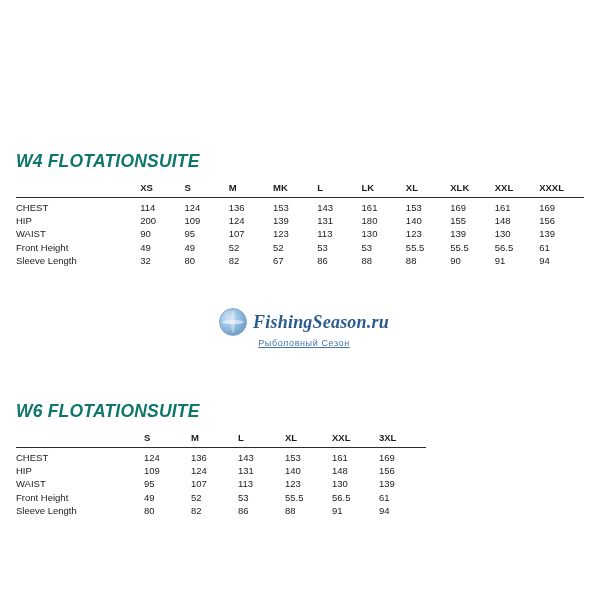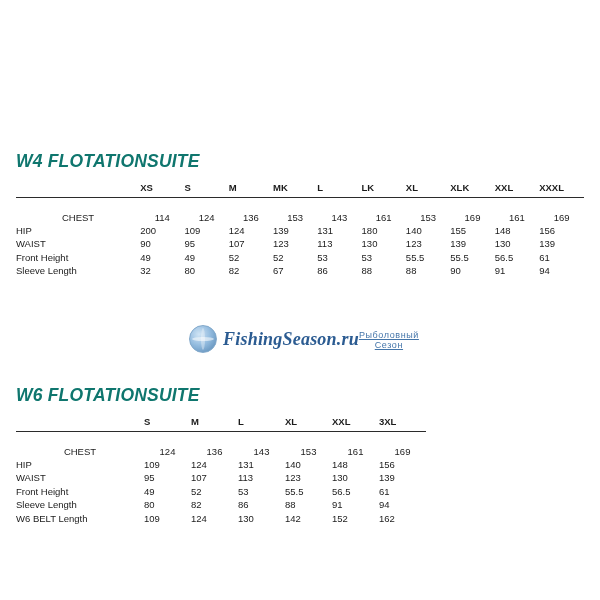--- a/index.html
+++ b/index.html
@@ -23,21 +23,21 @@
     box-sizing: border-box;
   }
 
   .table-block {
     position: absolute;
     left: 16px;
     width: 568px;
   }
 
   #block-w4 { top: 152px; }
-  #block-w6 { top: 386px; }
+  #block-w6 { top: 402px; }
 
   .block-title {
     font-size: 17.5px;
     font-weight: bold;
     letter-spacing: 0.2px;
     color: #0f766e;
     margin: 0 0 10px 0;
     line-height: 1.1;
     font-style: italic;
   }
@@ -64,46 +64,45 @@
     font-size: 9.5px;
     padding-bottom: 2px;
     margin-left: 29px;
   }
 
   table.size-table thead tr {
     border-bottom: 1px solid #2b2b2b;
   }
 
   table.size-table tbody tr:first-child td {
-    padding-top: 13px;
-    text-align: center;
+    padding-top: 3px;
   }
 
   .row-label {
     font-size: 9.5px;
   }
 
   
   #table-w4 .row-label { width: 128px; }
   #table-w4 .val { width: 46px; }
 
   #table-w6 .row-label { width: 128px; }
   #table-w6 .val { width: 47px; }
 
   
   .watermark {
     position: absolute;
     left: 196px;
-    top: 319px;
+    top: 308px;
     width: 216px;
     height: 40px;
     display: flex;
-    flex-direction: row;
+    flex-direction: column;
     align-items: center;
-    justify-content: center;
+    justify-content: space-between;
     opacity: 0.95;
   }
   .wm-row {
     display: flex;
     align-items: center;
     gap: 6px;
   }
   .wm-globe {
     width: 26px;
     height: 26px;
@@ -306,26 +305,17 @@
         </tr>
         <tr>
           <td class="row-label">Sleeve Length</td>
           <td class="val">80</td>
           <td class="val">82</td>
           <td class="val">86</td>
           <td class="val">88</td>
           <td class="val">91</td>
           <td class="val">94</td>
         </tr>
-        <tr>
-          <td class="row-label">W6 BELT Length</td>
-          <td class="val">109</td>
-          <td class="val">124</td>
-          <td class="val">130</td>
-          <td class="val">142</td>
-          <td class="val">152</td>
-          <td class="val">162</td>
-        </tr>
       </tbody>
     </table>
   </div>
 
 </div>
 
 </body></html>

